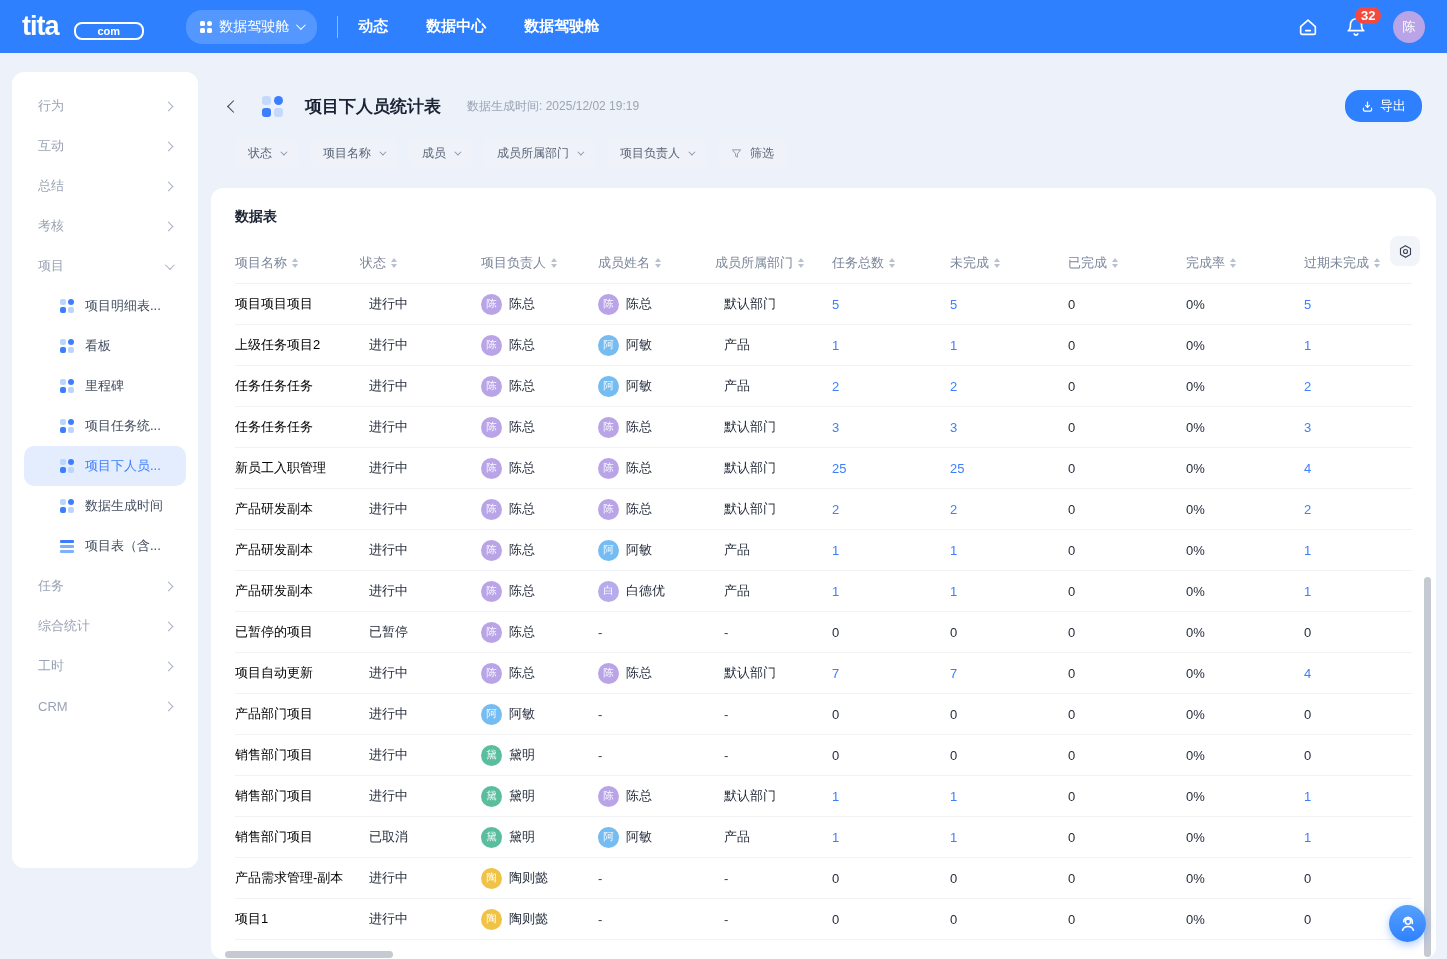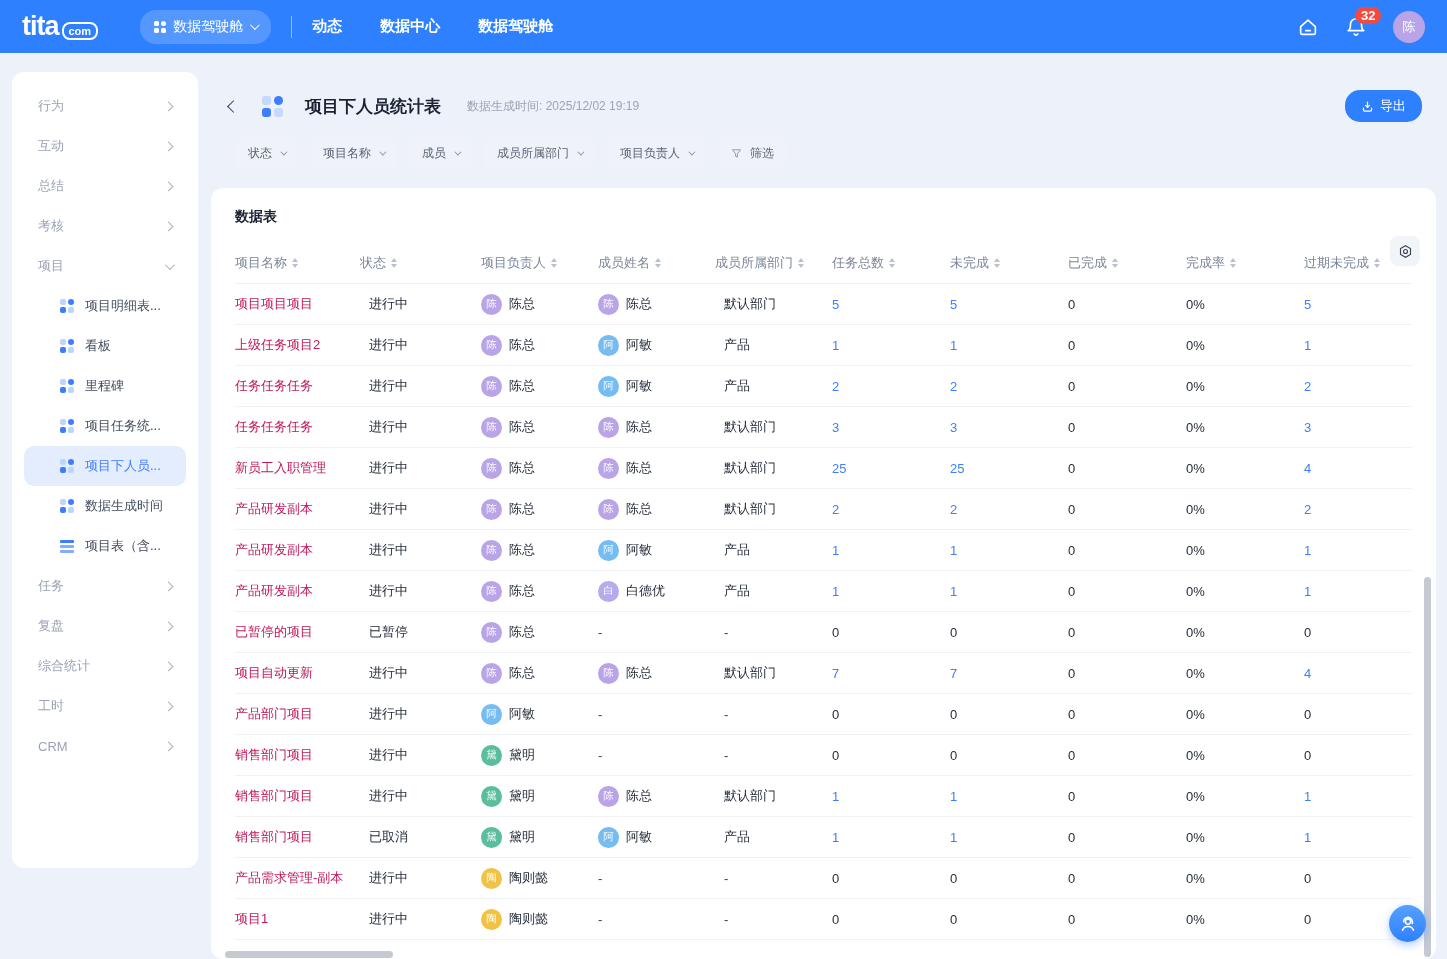--- a/index.html
+++ b/index.html
@@ -3,21 +3,21 @@
 <meta charset="utf-8">
 <style>
   * { margin:0; padding:0; box-sizing:border-box; }
   html,body { width:1447px; height:959px; overflow:hidden; }
   body { font-family:"Liberation Sans","DejaVu Sans",sans-serif; background:#ECF1FA; font-size:13px; color:#1F2736; }
 
   
   .navbar { position:fixed; top:0; left:0; width:1447px; height:53px; background:#2E80FF; display:flex; align-items:center; padding:0 22px; z-index:50; }
   .logo { display:flex; align-items:baseline; color:#fff; margin-right:42px; cursor:pointer; }
   .logo-main { font-size:27px; font-weight:bold; letter-spacing:-1px; }
-  .logo-suffix { font-size:11px; font-weight:bold; border:2px solid #fff; border-radius:8px; padding:0 5px; margin-left:3px; line-height:14px; }
+  .logo-suffix { font-size:11px; font-weight:bold; border:2px solid #fff; border-radius:8px; padding:0 22px; margin-left:15px; line-height:14px; }
   .nav-dropdown { display:flex; align-items:center; gap:7px; background:rgba(255,255,255,0.18); border:none; color:#fff; font-size:14px; padding:8px 14px; border-radius:16px; cursor:pointer; font-family:inherit; }
   .grid-ico { display:inline-grid; grid-template-columns:5px 5px; grid-template-rows:5px 5px; gap:2px; }
   .grid-ico i { background:#fff; border-radius:1.5px; }
   .grid-ico i:nth-child(2) { border-radius:50%; }
   .nav-divider { width:1px; height:22px; background:rgba(255,255,255,0.45); margin:0 20px; }
   .nav-menu { display:flex; gap:38px; }
   .nav-item { color:#fff; font-size:15px; font-weight:bold; cursor:pointer; }
   .nav-right { margin-left:auto; display:flex; align-items:center; gap:26px; }
   .nav-icon { position:relative; cursor:pointer; display:flex; }
   .badge { position:absolute; top:-9px; left:10px; background:#F5493D; color:#fff; font-size:13px; border-radius:9px; padding:1px 6px; font-weight:bold; }
@@ -63,21 +63,21 @@
   .col-settings { position:absolute; top:48px; right:16px; width:30px; height:30px; border-radius:8px; background:#F1F4F9; border:none; display:flex; align-items:center; justify-content:center; cursor:pointer; color:#3A4454; }
   .t-grid { display:grid; grid-template-columns:125px 121px 117px 117px 117px 118px 118px 118px 118px minmax(90px,1fr); align-items:center; }
   .t-head { margin-top:16px; height:42px; border-bottom:1px solid #EEF1F5; }
   .th { display:flex; align-items:center; gap:5px; font-size:13px; color:#7A8599; cursor:pointer; }
   .sort { display:inline-flex; flex-direction:column; gap:2px; }
   .sort i { width:0; height:0; border-left:3.5px solid transparent; border-right:3.5px solid transparent; }
   .sort i.up { border-bottom:4px solid #B9C1CE; }
   .sort i.dn { border-top:4px solid #B9C1CE; }
   .t-body { height:672px; overflow:hidden; }
   .t-row { min-height:41px; border-bottom:1px solid #F0F2F6; }
-  .proj-link { color:#be185d; cursor:pointer; text-decoration:none; padding-right:14px; line-height:1.55; }
+  .proj-link { color:#000000; cursor:pointer; text-decoration:none; padding-right:14px; line-height:1.55; }
   .cell { color:#1F2736;margin-left:9px; }
   .person { display:flex; align-items:center; gap:7px; }
   .avatar { width:21px; height:21px; border-radius:50%; color:rgba(255,255,255,0.95); font-size:10.5px; display:flex; align-items:center; justify-content:center; flex:none; }
   .num { font-size:13px; }
   .num.link { color:#3D7EFF; cursor:pointer; }
   .dash { color:#39414f; }
 
   
   .vscroll { position:absolute; right:5px; bottom:2px; width:7px; height:380px; border-radius:4px; background:#C4C9D2; cursor:pointer; }
   .hscroll { position:absolute; left:14px; bottom:1px; width:168px; height:7px; border-radius:4px; background:#C4C9D2; cursor:pointer; }
@@ -205,24 +205,20 @@
     <div class="sb-sub ">
      <span class="tbl-ico">
         <i></i>
         <i></i>
         <i></i>
       </span>
       <span>项目表（含...</span>
    </div>
     <div class="sb-item">
      <span>任务</span>
-     <span class="chev right"></span>
-   </div>
-    <div class="sb-item">
-     <span>复盘</span>
      <span class="chev right"></span>
    </div>
     <div class="sb-item">
      <span>综合统计</span>
      <span class="chev right"></span>
    </div>
     <div class="sb-item">
      <span>工时</span>
      <span class="chev right"></span>
    </div>

